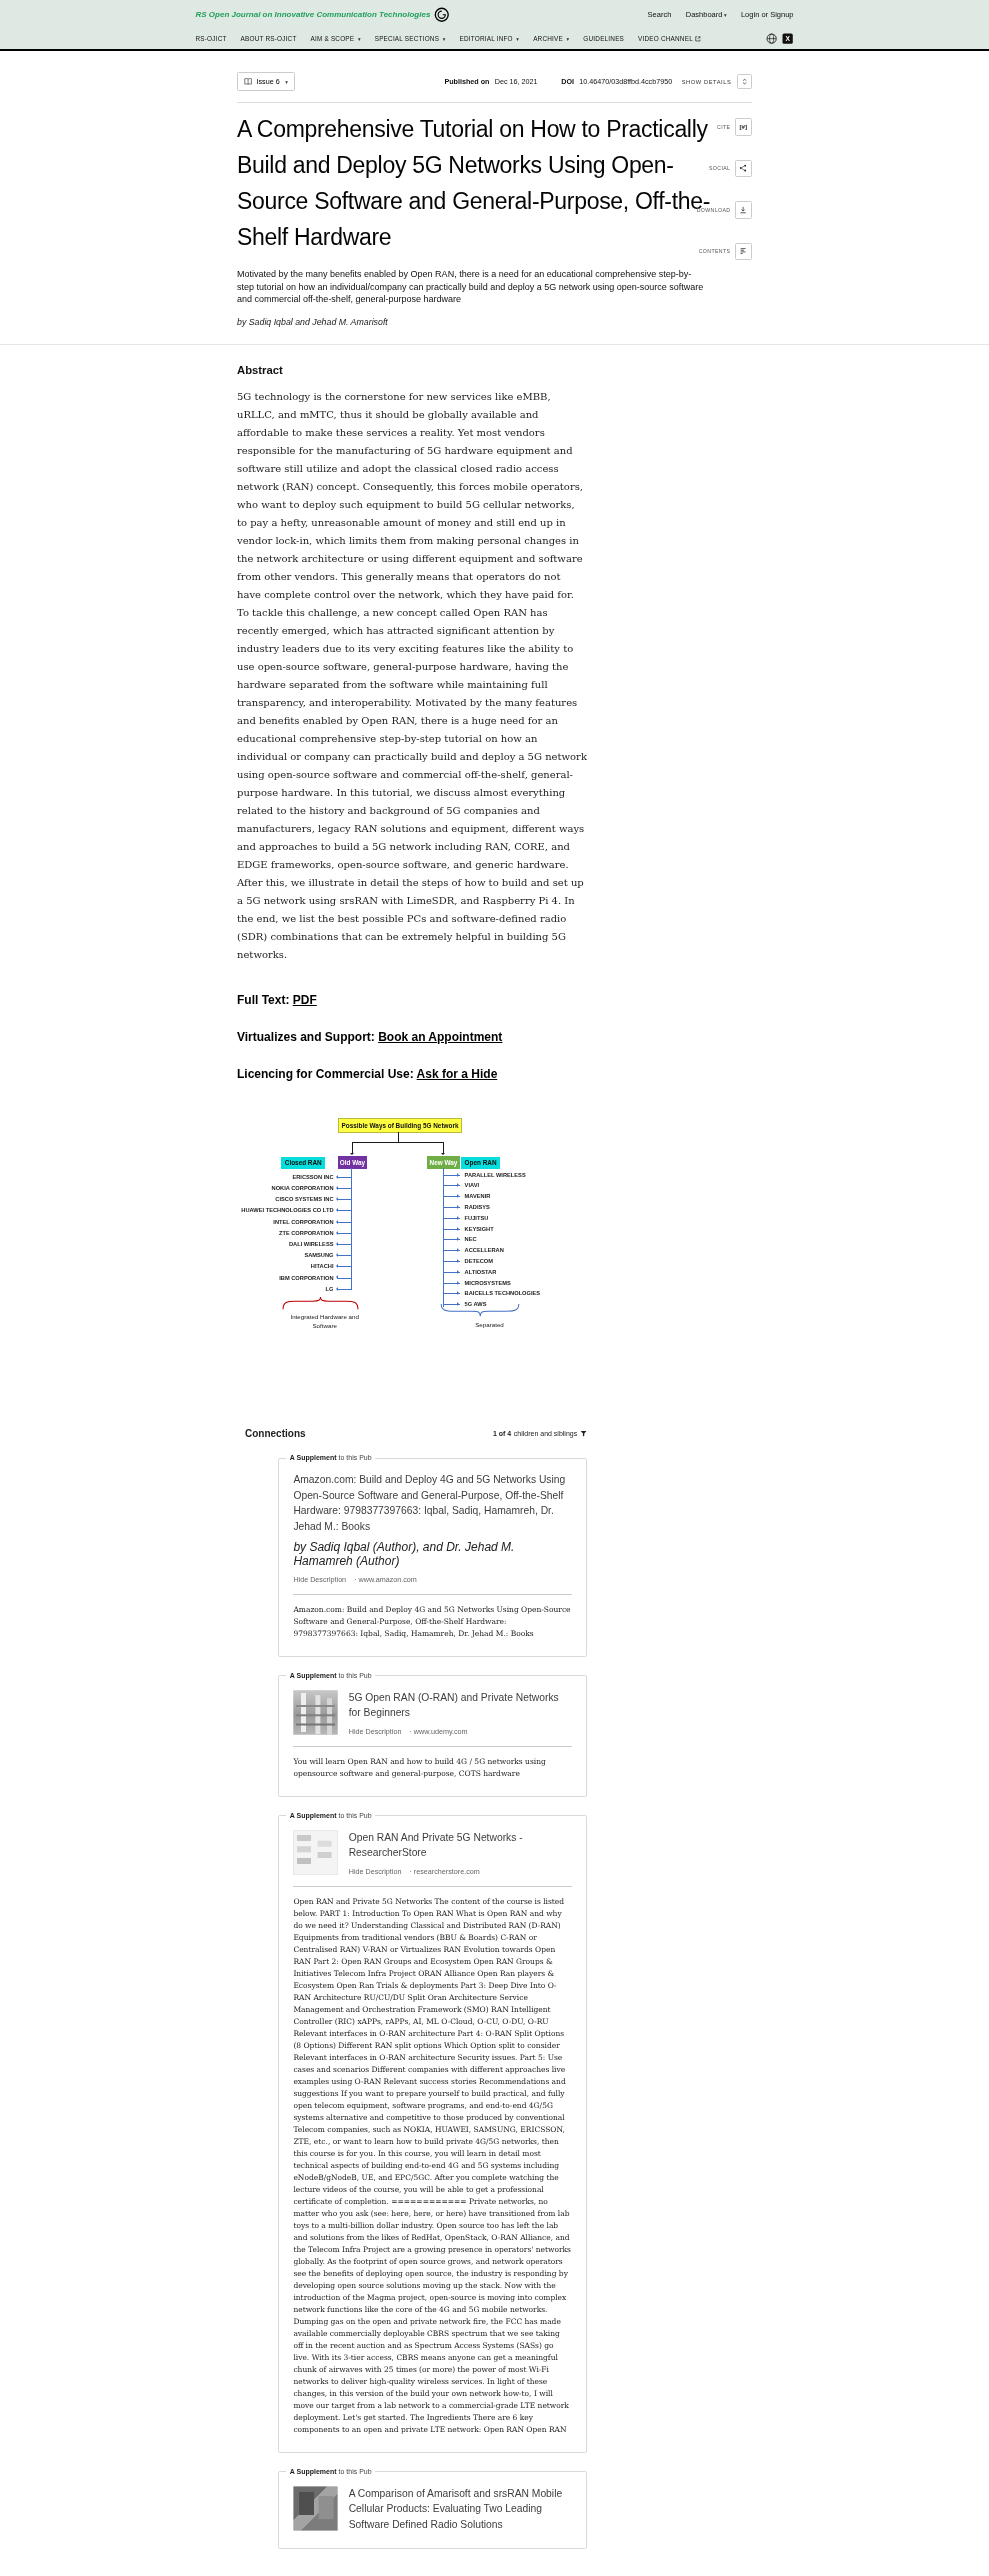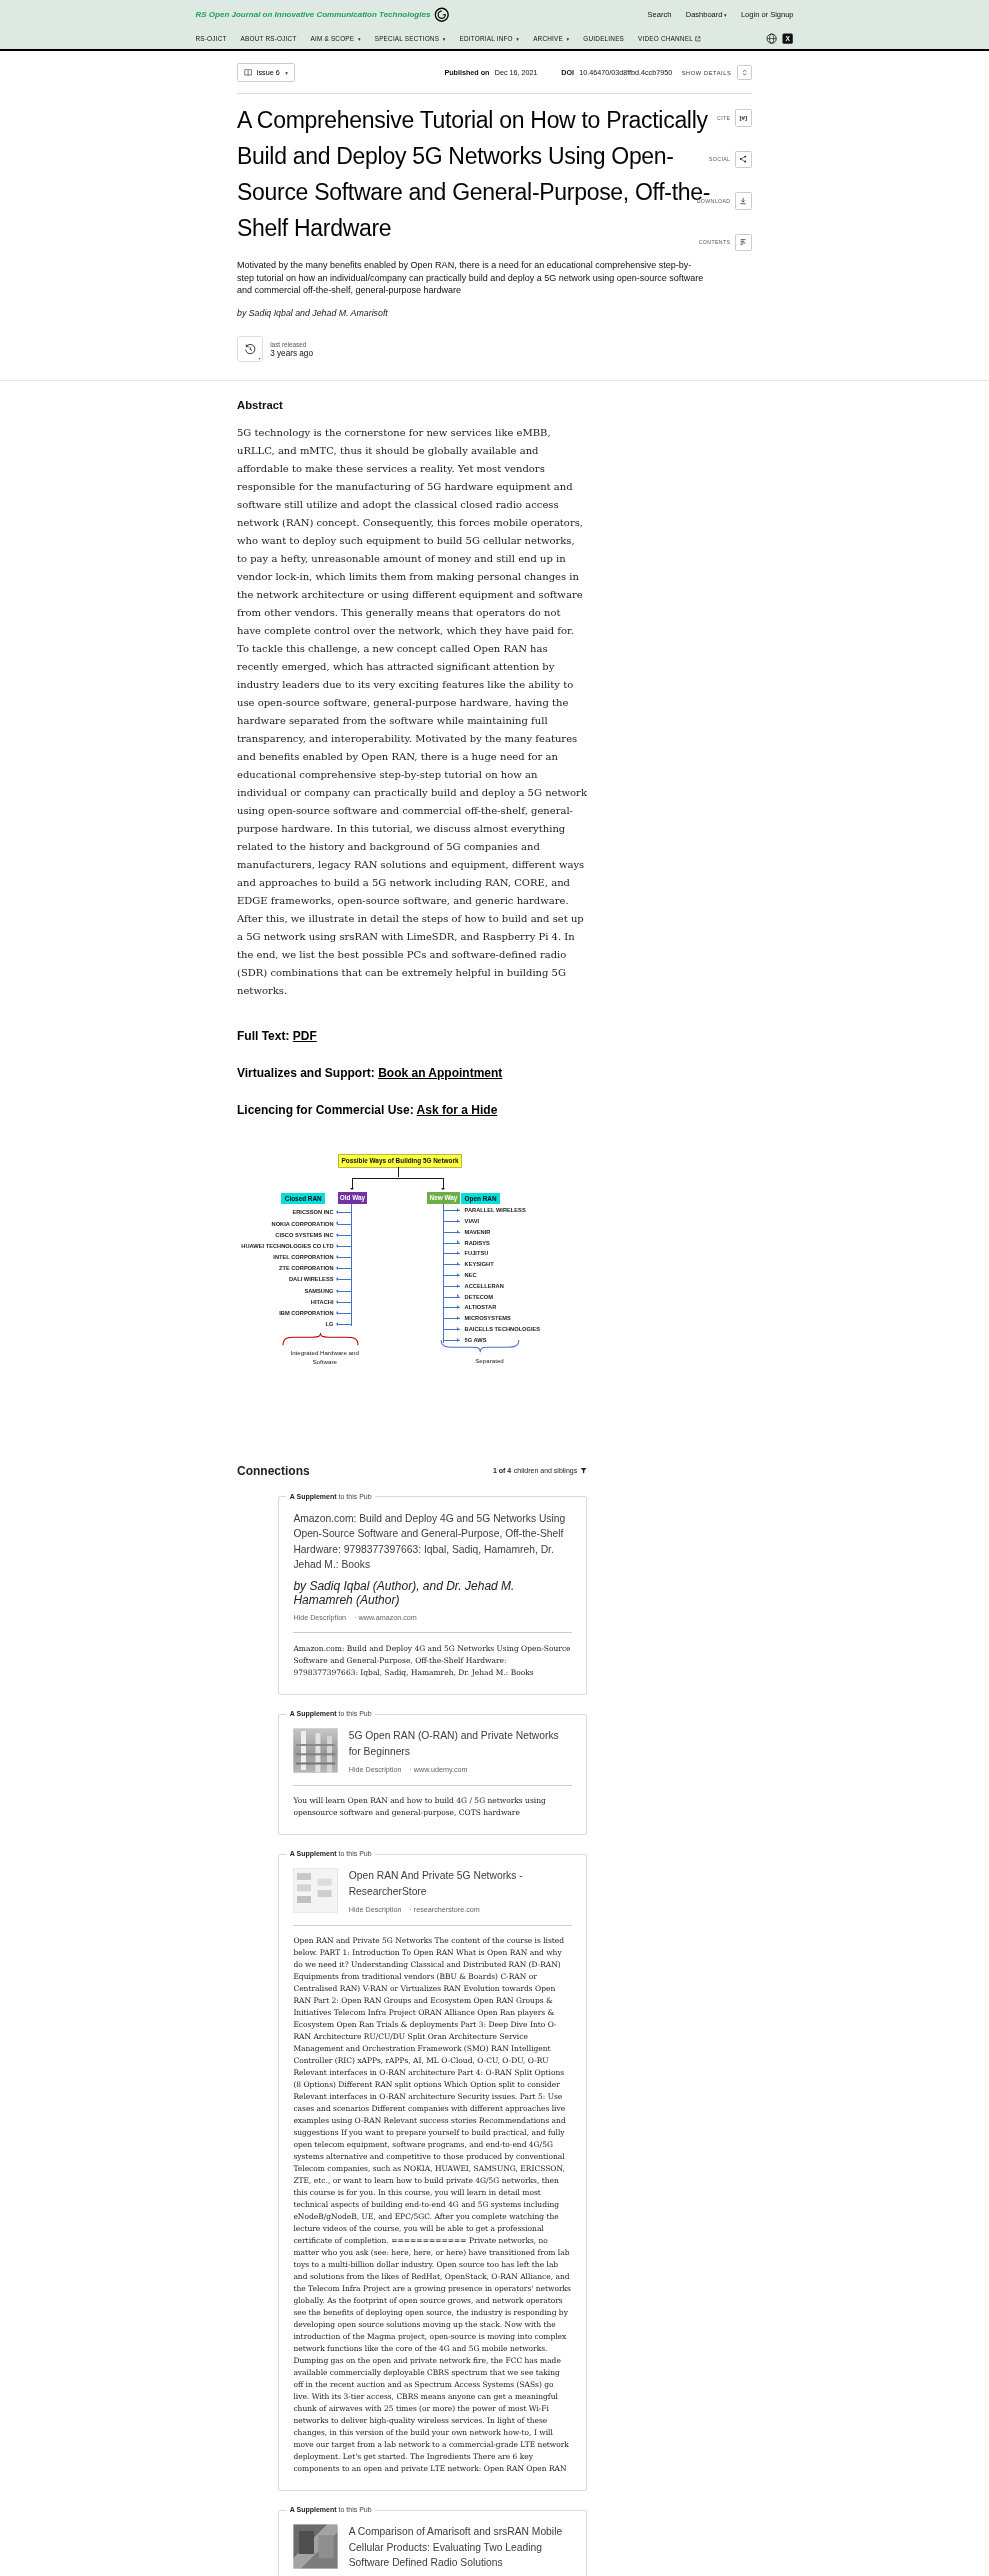--- a/index.html
+++ b/index.html
@@ -17,21 +17,21 @@
   .logo-mark svg{display:block;}
   .hrow1-right{margin-left:auto;display:flex;align-items:center;gap:14.4px;font-size:7.5px;color:#111;}
   .hlink{cursor:pointer;}
   .caret{font-size:5.2px;color:#333;margin-left:1.5px;}
   .hrow2{height:19.6px;display:flex;align-items:center;gap:14px;font-size:6.4px;letter-spacing:0.2px;color:#111;}
   .navitem{display:flex;align-items:center;gap:2.1px;cursor:pointer;white-space:nowrap;}
   .hicons{margin-left:auto;display:flex;align-items:center;gap:5.2px;}
   .hicon{cursor:pointer;display:flex;}
 
   
-  .pubtop{padding-top:10px;}
+  .pubtop{padding-top:19px;}
   .pubbar{display:flex;align-items:center;height:24px;position:relative;}
   .issue-btn{display:inline-flex;align-items:center;gap:4.1px;border:0.5px solid #ccc;border-radius:1.5px;background:#fff;padding:4.1px 6.2px;font-size:7.2px;cursor:pointer;}
   .pubmeta{position:absolute;left:50%;transform:translateX(-22%);display:flex;align-items:center;gap:5.2px;font-size:7.2px;white-space:nowrap;}
   .pm-label{font-weight:bold;}
   .pm-gap{width:13.4px;}
   .showdetails{margin-left:auto;display:flex;align-items:center;gap:5.2px;}
   .sd-label{font-size:5.7px;letter-spacing:0.6px;color:#333;}
   .sq-btn{width:13.4px;height:13.4px;border:0.5px solid #ccc;border-radius:1.5px;background:#fff;display:flex;align-items:center;justify-content:center;cursor:pointer;}
   .pub-divider{border-top:0.5px solid #ddd;margin-top:8.2px;}
 
@@ -92,21 +92,21 @@
   .frow-r::before{content:"";position:absolute;left:0;top:50%;width:15.5px;border-top:0.8px solid #4472c4;}
   .frow-r::after{content:"";position:absolute;left:13.4px;top:50%;margin-top:-2.1px;border:2.1px solid transparent;border-left-color:#4472c4;}
   .fig-brace{position:absolute;}
   .fig-cap{position:absolute;text-align:center;font-size:6.2px;line-height:8.8px;color:#1a1a1a;}
   .capL{left:7.7px;top:195px;width:88px;}
   .capR{left:178px;top:203px;width:77px;}
 
   
   .connections{margin-top:88px;}
   .conn-head{display:flex;align-items:center;width:350px;}
-  .conn-title{font-size:12px;font-weight:bold;color:#222;}
+  .conn-title{font-size:10px;font-weight:bold;color:#222;margin-left:8px;}
   .conn-count{margin-left:auto;font-size:7px;color:#222;display:flex;align-items:center;gap:2.6px;}
   .conn-count b{font-weight:bold;}
   .cards{margin-left:41px;width:309px;}
   .card{position:relative;border:0.5px solid #d9d9d9;border-radius:2.1px;background:#fff;margin-top:18.5px;padding:13.4px 14.4px 15.5px 14.4px;box-sizing:border-box;}
   .card-label{position:absolute;top:-4.6px;left:7.2px;background:#fff;padding:0 3.6px;font-size:7px;color:#444;}
   .card-label b{color:#222;}
   .card-top{display:flex;gap:10.3px;}
   .thumb{width:45px;height:45px;border-radius:1.5px;flex:none;box-shadow:inset 0 0 0 0.5px #ddd;}
   .thumb-towers{background:linear-gradient(180deg,#c8c8c8 0%,#9a9a9a 55%,#b7b7b7 100%);position:relative;overflow:hidden;}
   .thumb-towers::before{content:"";position:absolute;left:7.2px;top:3.1px;width:5.2px;height:39px;background:#efefef;box-shadow:14.4px 2.1px 0 #e2e2e2,26px 5.2px 0 #d6d6d6;}
@@ -278,36 +278,20 @@
                 <path d="M4 4 H16 M4 8 H12 M4 12 H16 M4 16 H9" stroke="#222" stroke-width="1.8"></path>
               </svg>
             </span>
         </div>
       </div>
 
       <h1 class="pub-title">A Comprehensive Tutorial on How to Practically Build and Deploy 5G Networks Using Open-Source Software and General-Purpose, Off-the-Shelf Hardware</h1>
       <div class="pub-desc">Motivated by the many benefits enabled by Open RAN, there is a need for an educational comprehensive step-by-step tutorial on how an individual/company can practically build and deploy a 5G network using open-source software and commercial off-the-shelf, general-purpose hardware</div>
       <div class="pub-byline">by Sadiq Iqbal and Jehad M. Amarisoft</div>
 
-      <div class="released">
-        <span class="released-btn">
-          <span>
-              <svg width="12.4" height="12.4" viewBox="0 0 24 24">
-                <path d="M4.5 7 A9 9 0 1 1 3.2 13" fill="none" stroke="#222" stroke-width="1.7"></path>
-                <path d="M4.5 2.8 V7.2 H8.9" fill="none" stroke="#222" stroke-width="1.7"></path>
-                <path d="M12 7.5 V12.5 L15.5 14.5" fill="none" stroke="#222" stroke-width="1.7"></path>
-              </svg>
-            </span>
-          <span class="tinycaret">▾</span>
-        </span>
-        <span>
-          <div class="rel-l1">last released</div>
-          <div class="rel-l2">3 years ago</div>
-        </span>
-      </div>
     </div>
   </div>
 
   <div class="page-divider"></div>
 
   <div class="artwrap abstract">
     <div class="col">
       <h2 class="abs-h">Abstract</h2>
       <p class="abs-body serif">5G technology is the cornerstone for new services like eMBB, uRLLC, and mMTC, thus it should be globally available and affordable to make these services a reality. Yet most vendors responsible for the manufacturing of 5G hardware equipment and software still utilize and adopt the classical closed radio access network (RAN) concept. Consequently, this forces mobile operators, who want to deploy such equipment to build 5G cellular networks, to pay a hefty, unreasonable amount of money and still end up in vendor lock-in, which limits them from making personal changes in the network architecture or using different equipment and software from other vendors. This generally means that operators do not have complete control over the network, which they have paid for. To tackle this challenge, a new concept called Open RAN has recently emerged, which has attracted significant attention by industry leaders due to its very exciting features like the ability to use open-source software, general-purpose hardware, having the hardware separated from the software while maintaining full transparency, and interoperability. Motivated by the many features and benefits enabled by Open RAN, there is a huge need for an educational comprehensive step-by-step tutorial on how an individual or company can practically build and deploy a 5G network using open-source software and commercial off-the-shelf, general-purpose hardware. In this tutorial, we discuss almost everything related to the history and background of 5G companies and manufacturers, legacy RAN solutions and equipment, different ways and approaches to build a 5G network including RAN, CORE, and EDGE frameworks, open-source software, and generic hardware. After this, we illustrate in detail the steps of how to build and set up a 5G network using srsRAN with LimeSDR, and Raspberry Pi 4. In the end, we list the best possible PCs and software-defined radio (SDR) combinations that can be extremely helpful in building 5G networks.</p>
 

